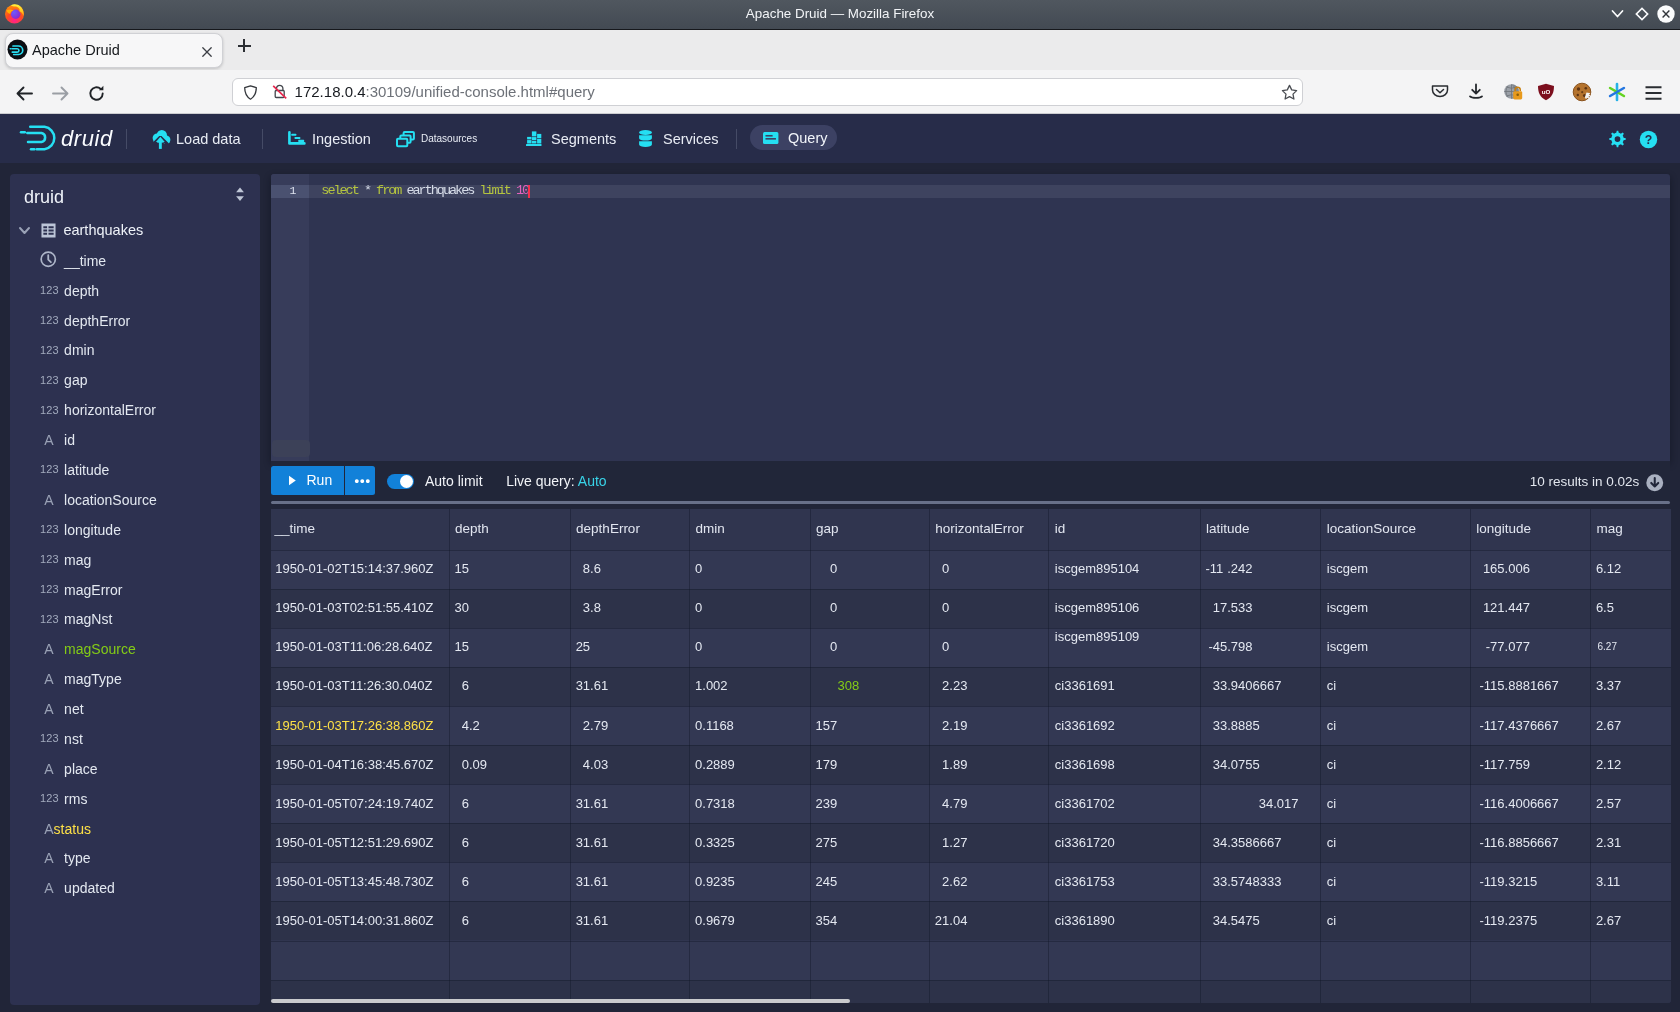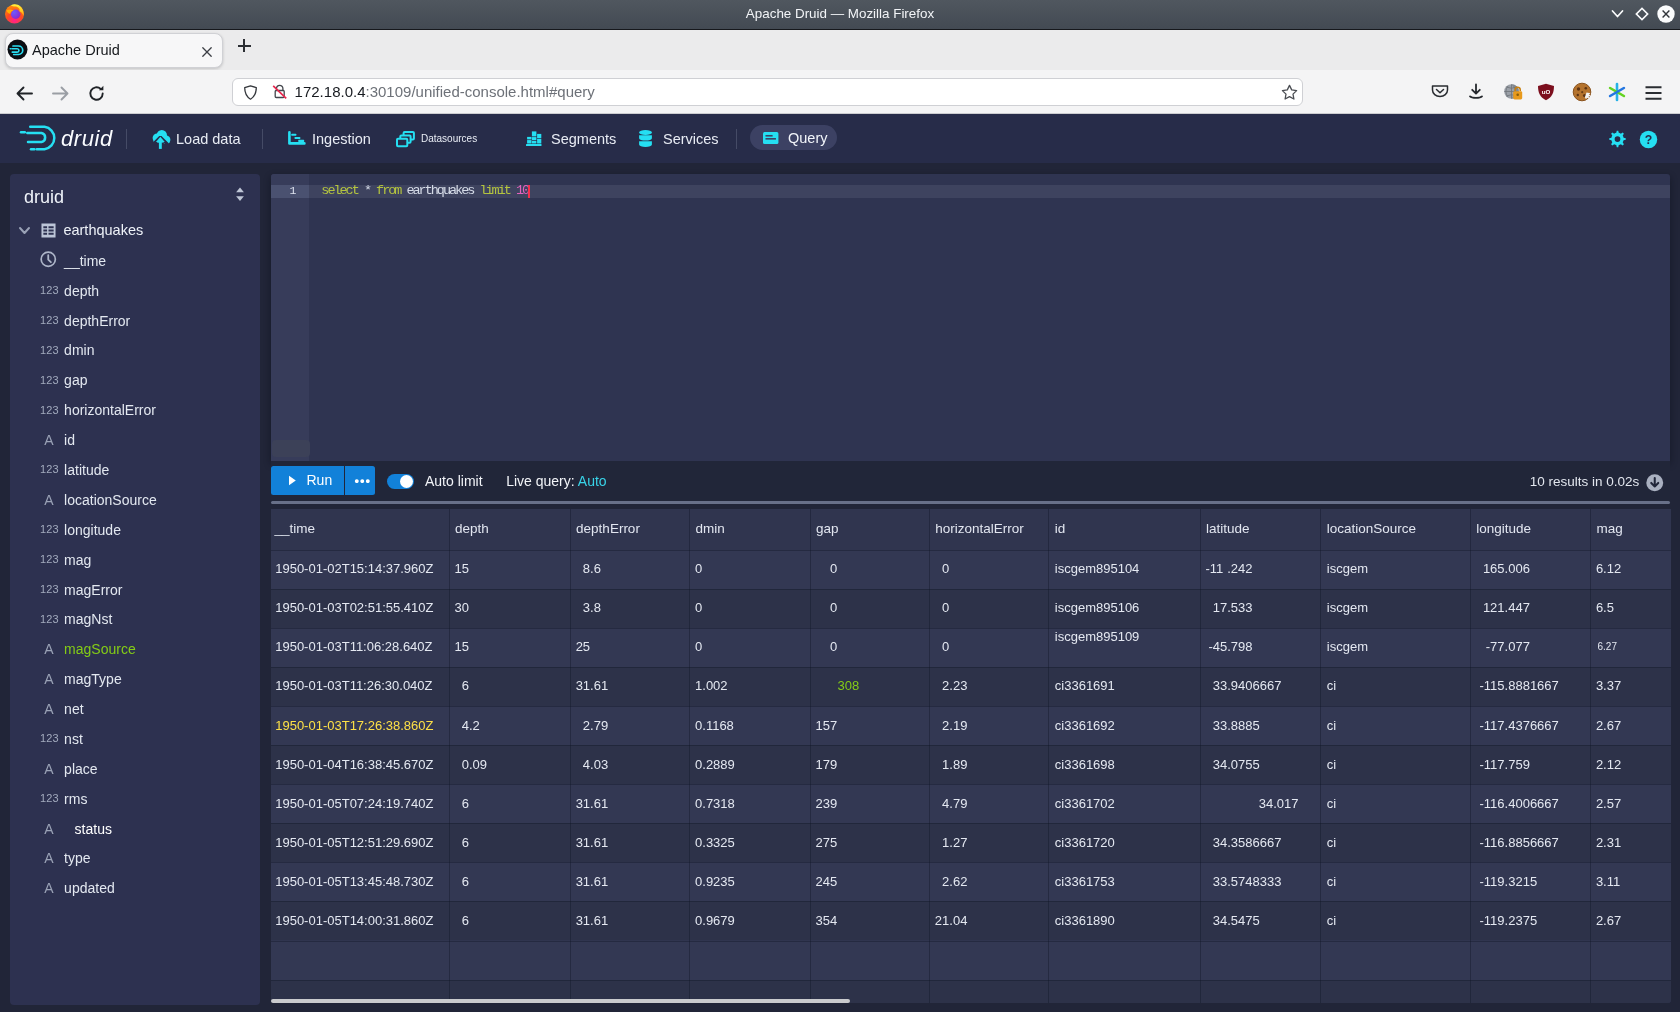--- a/index.html
+++ b/index.html
@@ -255,21 +255,21 @@
 <div class="abs" style="left:54.5px;top:496.5px;height:18px;line-height:18px;font-size:14px;color:#e3e8f0">magType</div>
 <div class="abs" style="left:30.4px;top:527.4px;width:18px;height:16px;line-height:16px;font-size:14px;color:#9aa2b6;text-align:center">A</div>
 <div class="abs" style="left:54.5px;top:526.4px;height:18px;line-height:18px;font-size:14px;color:#e3e8f0">net</div>
 <div class="abs" style="left:30.4px;top:558.8px;width:18px;height:13px;line-height:13px;font-size:11px;color:#a3abbe;text-align:center;letter-spacing:0.2px">123</div>
 <div class="abs" style="left:54.5px;top:556.3px;height:18px;line-height:18px;font-size:14px;color:#e3e8f0">nst</div>
 <div class="abs" style="left:30.4px;top:587.1px;width:18px;height:16px;line-height:16px;font-size:14px;color:#9aa2b6;text-align:center">A</div>
 <div class="abs" style="left:54.5px;top:586.1px;height:18px;line-height:18px;font-size:14px;color:#e3e8f0">place</div>
 <div class="abs" style="left:30.4px;top:618.5px;width:18px;height:13px;line-height:13px;font-size:11px;color:#a3abbe;text-align:center;letter-spacing:0.2px">123</div>
 <div class="abs" style="left:54.5px;top:616.0px;height:18px;line-height:18px;font-size:14px;color:#e3e8f0">rms</div>
 <div class="abs" style="left:30.4px;top:646.9px;width:18px;height:16px;line-height:16px;font-size:14px;color:#9aa2b6;text-align:center">A</div>
-<div class="abs" style="left:65px;top:645.9px;height:18px;line-height:18px;font-size:14px;color:#ffffff">status</div>
+<div class="abs" style="left:44px;top:645.9px;height:18px;line-height:18px;font-size:14px;color:#fde047">status</div>
 <div class="abs" style="left:30.4px;top:676.8px;width:18px;height:16px;line-height:16px;font-size:14px;color:#9aa2b6;text-align:center">A</div>
 <div class="abs" style="left:54.5px;top:675.8px;height:18px;line-height:18px;font-size:14px;color:#e3e8f0">type</div>
 <div class="abs" style="left:30.4px;top:706.7px;width:18px;height:16px;line-height:16px;font-size:14px;color:#9aa2b6;text-align:center">A</div>
 <div class="abs" style="left:54.5px;top:705.7px;height:18px;line-height:18px;font-size:14px;color:#e3e8f0">updated</div>
 </div>
 <div class="abs" style="left:270.5px;top:174px;width:1399.5px;height:287px;background:#2f3451;border-radius:3px 3px 0 0;overflow:hidden;box-shadow:0 3px 7px rgba(8,10,20,0.45)">
 <div class="abs" style="left:0;top:0;width:38px;height:287px;background:#373c5a"></div>
 <div class="abs" style="left:0;top:10.5px;width:1399.5px;height:13.5px;background:#3e435f"></div>
 <div class="abs" style="left:0;top:10.5px;width:38px;height:13.5px;background:#4a5170"></div>
 <div class="abs" style="left:0;top:10px;width:26px;height:14px;line-height:14px;text-align:right;font-family:'Liberation Mono',monospace;font-size:11.5px;color:#dde2ee">1</div>

